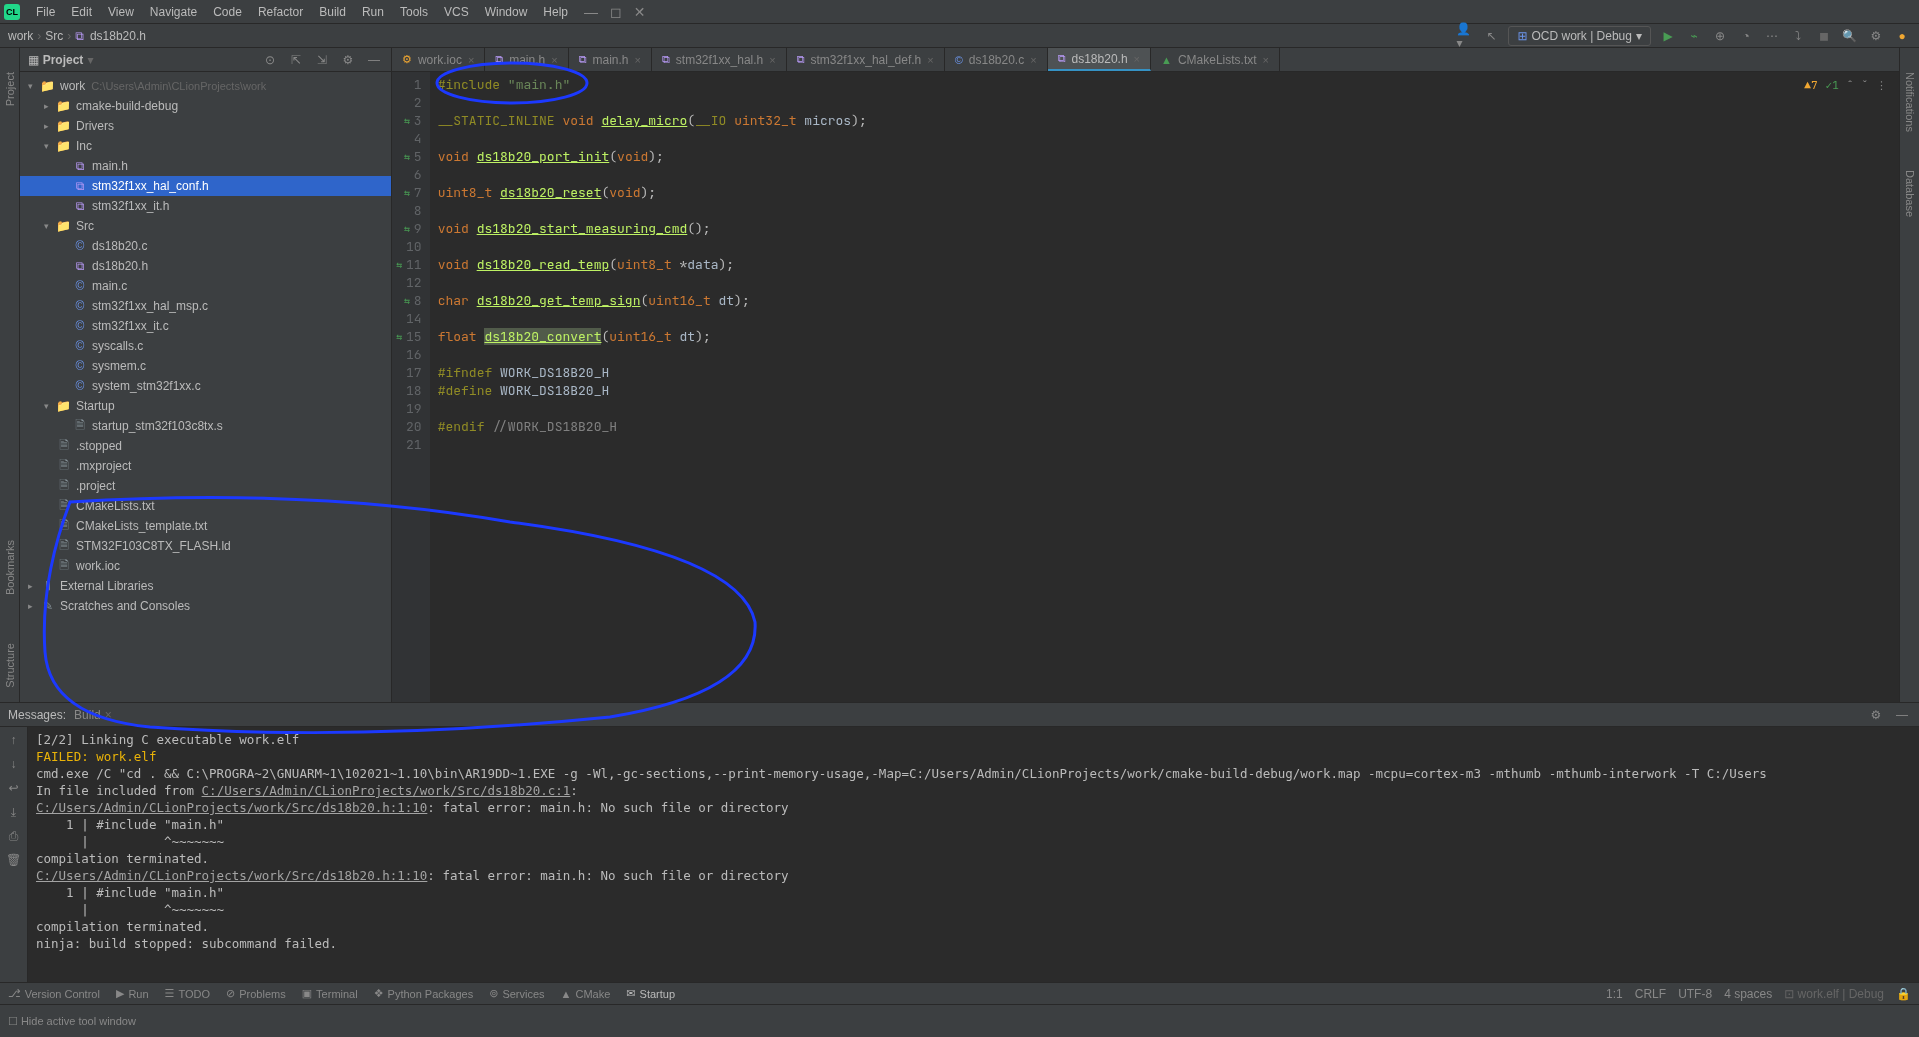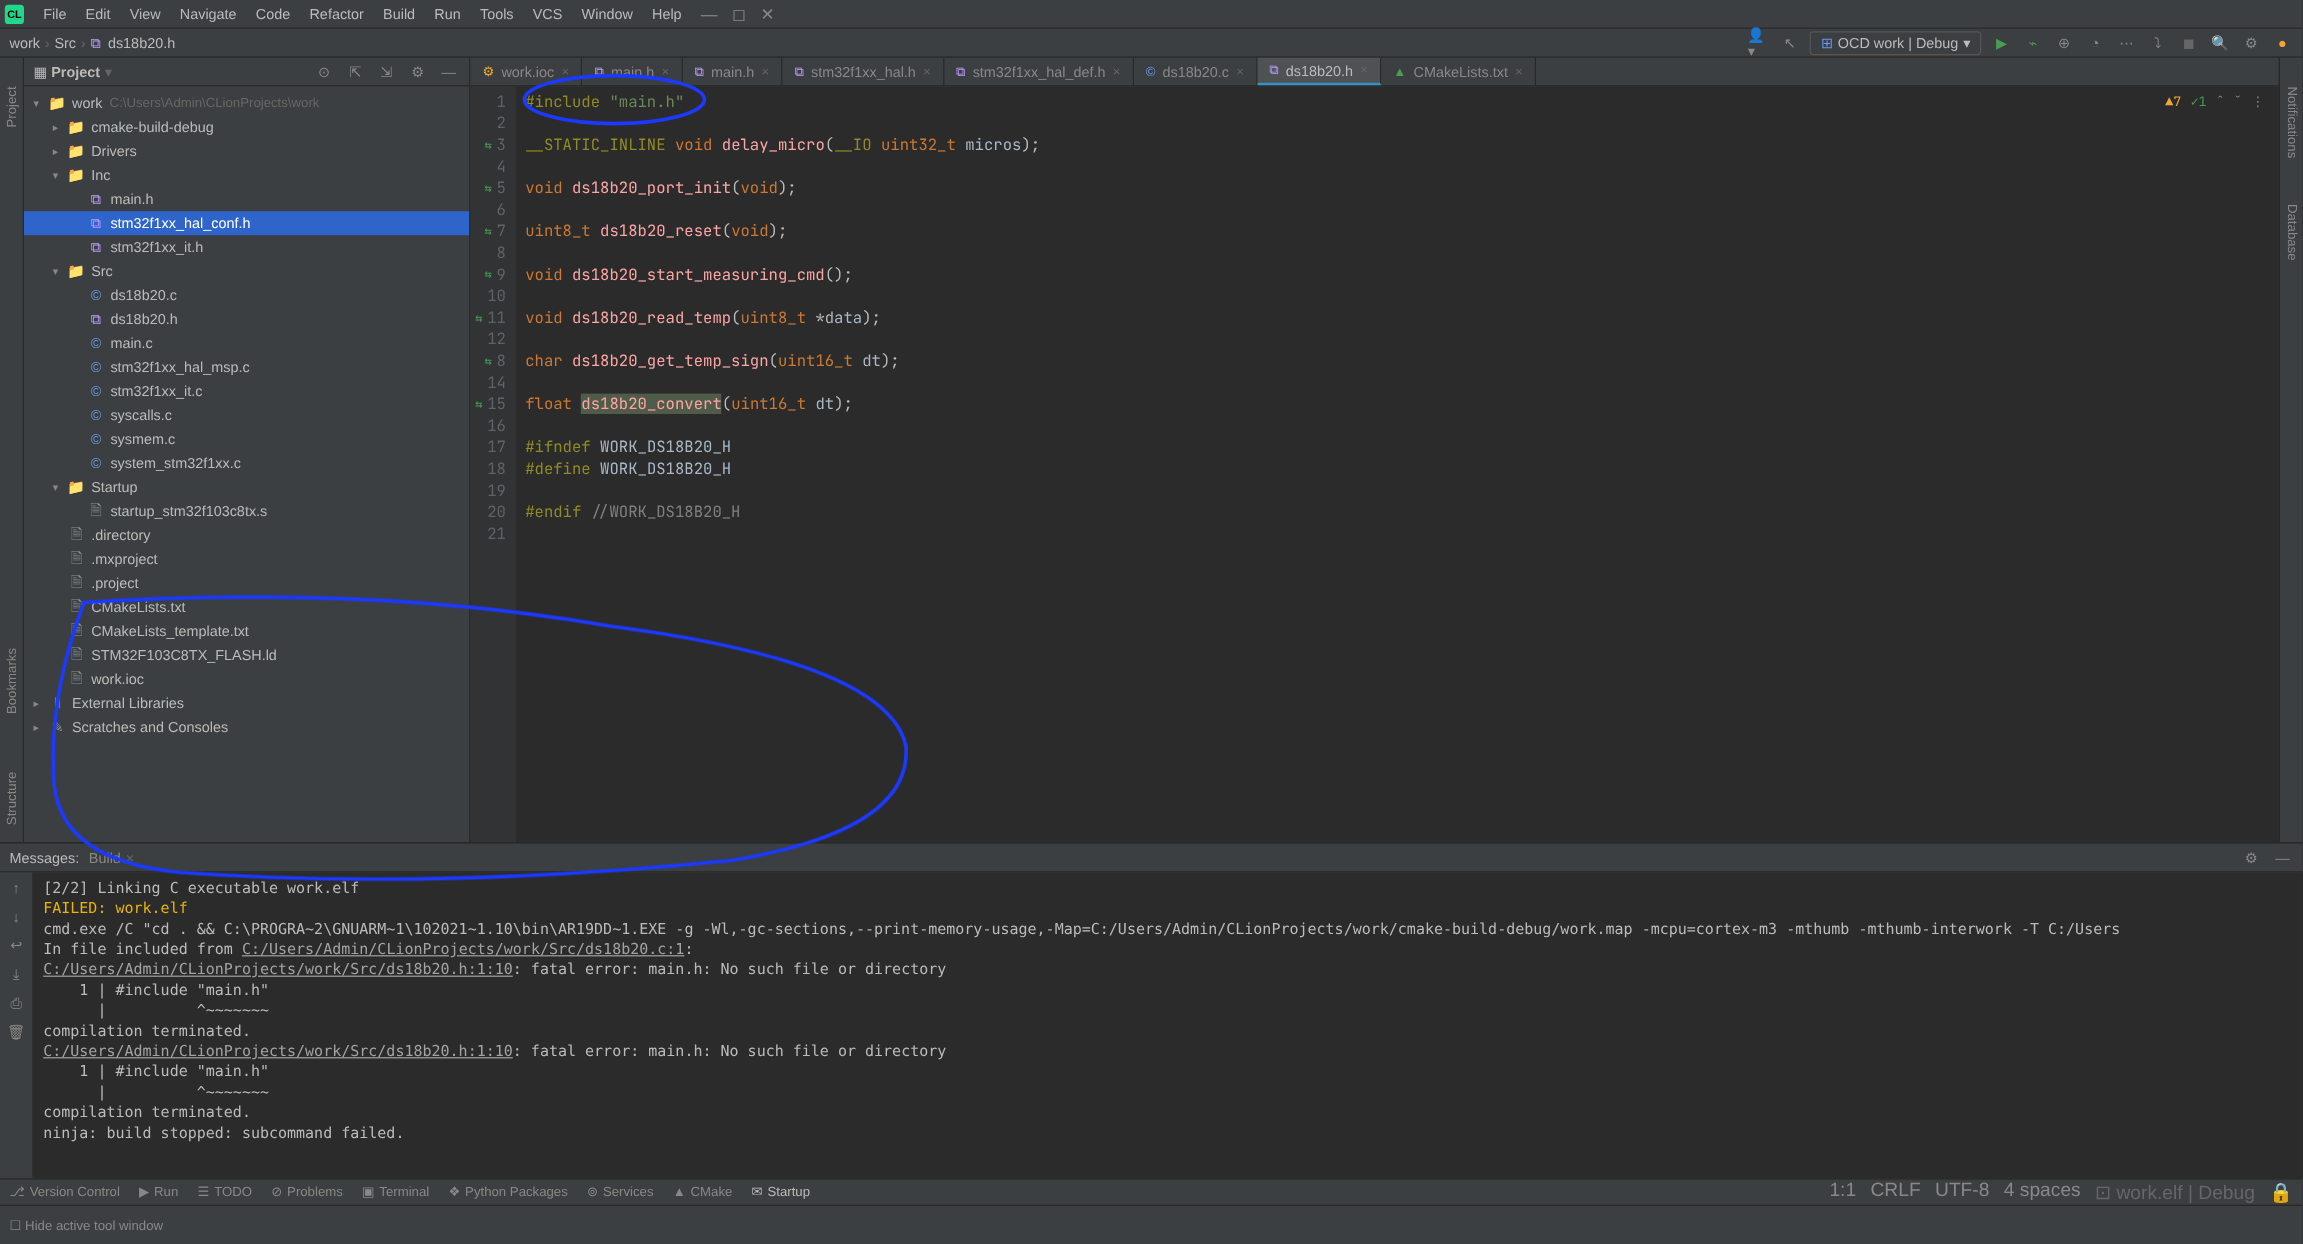--- a/index.html
+++ b/index.html
@@ -189,21 +189,21 @@
 .gutter .ind { color: #499c54; font-size: 10px; }
 .code {
   flex: 1;
   padding: 4px 8px;
   white-space: pre;
 }
 .code .line { height: 18px; }
 .kw { color: #cc7832; }
 .type { color: #cc7832; }
 .str { color: #6a8759; }
-.fn { color: #fca5a5; }
+.fn { color: #bef264; text-decoration: underline; }
 .macro { color: #908b25; }
 .comment { color: #808080; }
 .ident { color: #a9b7c6; }
 .param { color: #a9b7c6; }
 .hl { background: #515b4a; }
 
 .right-gutter {
   width: 20px;
   background: #3c3f41;
   border-left: 1px solid #282828;
@@ -276,21 +276,21 @@
   height: 22px;
   background: #3c3f41;
   border-top: 1px solid #282828;
   display: flex;
   align-items: center;
   padding: 0 8px;
   gap: 16px;
 }
 .toolbar-bottom .item { display: flex; align-items: center; gap: 4px; color: #888; cursor: pointer; font-size: 11px; }
 .toolbar-bottom .item.active { color: #bbbbbb; }
-.toolbar-bottom .right { margin-left: auto; display: flex; gap: 12px; color: #888; font-size: 16px; }
+.toolbar-bottom .right { margin-left: auto; display: flex; gap: 12px; color: #888; font-size: 12px; }
 
 .statusbar {
   height: 20px;
   background: #3c3f41;
   border-top: 1px solid #282828;
   display: flex;
   align-items: center;
   padding: 16px 8px;
   font-size: 11px;
   color: #888;
@@ -465,21 +465,21 @@
           <span>Startup</span>
         </div>
         <div class="tree-node" style="padding-left: 40px;">
           <span class="arrow"></span>
           <span class="icon"><span class="file-icon">🗎</span></span>
           <span>startup_stm32f103c8tx.s</span>
         </div>
         <div class="tree-node" style="padding-left: 24px;">
           <span class="arrow"></span>
           <span class="icon"><span class="file-icon">🗎</span></span>
-          <span>.directory</span>
+          <span>.stopped</span>
         </div>
         <div class="tree-node" style="padding-left: 24px;">
           <span class="arrow"></span>
           <span class="icon"><span class="file-icon">🗎</span></span>
           <span>.mxproject</span>
         </div>
         <div class="tree-node" style="padding-left: 24px;">
           <span class="arrow"></span>
           <span class="icon"><span class="file-icon">🗎</span></span>
           <span>.project</span>

